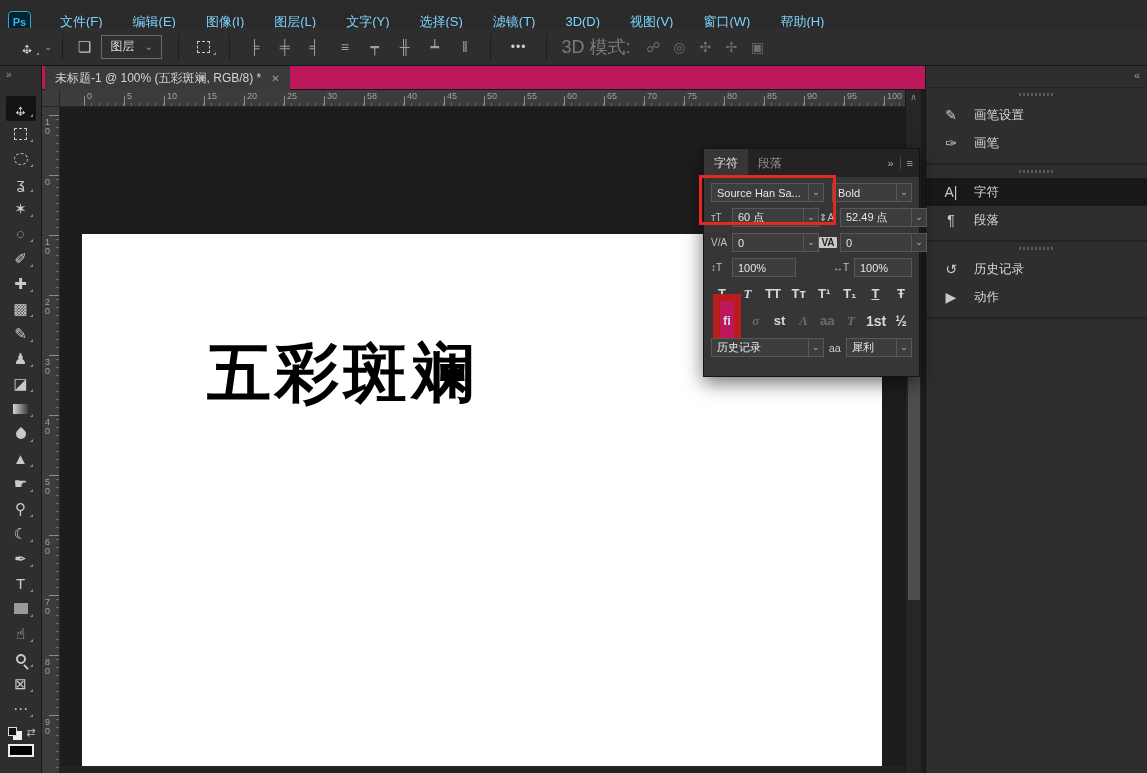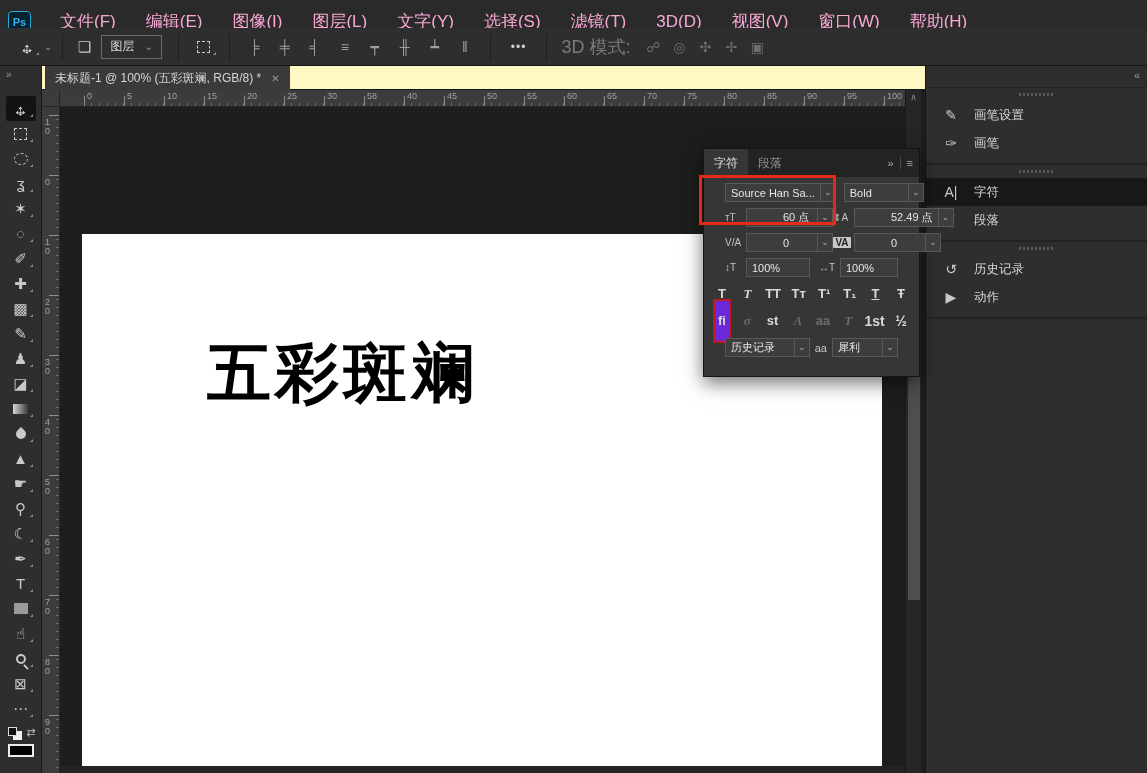--- a/index.html
+++ b/index.html
@@ -4,21 +4,21 @@
 <style>
   * { margin:0; padding:0; box-sizing:border-box; }
   html,body { width:1147px; height:773px; overflow:hidden; }
   body { font-family:"Liberation Sans","DejaVu Sans",sans-serif; background:#1d1d1d; color:#d6d6d6; }
   .app { position:relative; width:1147px; height:773px; background:#1d1d1d; }
 
   
   .menubar { position:absolute; left:0; top:0; width:1147px; height:44px; background:#2a2a2a; display:flex; align-items:center; border-bottom:1px solid #191919; }
   .pslogo { width:23px; height:22px; margin:0 14px 0 8px; border:1px solid #2aa9d2; border-radius:4px; background:#04222f; color:#35b2e8; font-size:11px; font-weight:bold; display:flex; align-items:center; justify-content:center; }
   .mitems { display:flex; }
-  .mitem { font-size:17px; color:#f9a8d4; padding:0 15px; line-height:28px; cursor:default; }
+  .mitem { font-size:13px; color:#7dd3fc; padding:0 15px; line-height:28px; cursor:default; }
 
   
   .optionsbar { position:absolute; left:0; top:28px; width:1147px; height:38px; background:#2e2e2e; border-bottom:1px solid #161616; display:flex; align-items:center; }
   .ob-sep { width:1px; height:26px; background:#1e1e1e; margin:0 10px; }
   .ob-ic { color:#c4c4c4; font-size:15px; display:inline-flex; align-items:center; justify-content:center; min-width:22px; height:24px; }
   .ob-caret { color:#9a9a9a; font-size:10px; margin-left:2px; }
   .layer-dd { display:flex; align-items:center; gap:8px; border:1px solid #6a6a6a; background:#2e2e2e; height:24px; padding:0 8px; margin:0 6px; font-size:12px; color:#dcdcdc; }
   .align-ic { color:#9f9f9f; font-size:14px; width:30px; text-align:center; }
   .mode-label { color:#7b7b7b; font-size:18px; margin:0 10px 0 4px; }
   .mode-ic { color:#6d6d6d; font-size:14px; width:26px; text-align:center; }
@@ -44,21 +44,21 @@
   .gi-drop .tg    { width:10px; height:10px; background:#c9c9c9; border-radius:0 50% 50% 50%; transform:rotate(45deg); }
   .gi-zoom .tg    { position:relative; width:10px; height:10px; border:2px solid #c9c9c9; border-radius:50%; }
   .gi-zoom .tg::after { content:""; position:absolute; left:7px; top:8px; width:2px; height:6px; background:#c9c9c9; transform:rotate(-45deg); }
   .sw-mini { position:relative; width:30px; height:16px; margin:4px auto 0; }
   .sw-mini .b { position:absolute; left:2px; top:2px; width:9px; height:9px; background:#111; border:1px solid #dcdcdc; z-index:2; }
   .sw-mini .w { position:absolute; left:7px; top:6px; width:9px; height:9px; background:#efefef; z-index:1; }
   .sw-mini .swap { position:absolute; right:0; top:1px; color:#bdbdbd; font-size:11px; }
   .fg-big { width:26px; height:13px; margin:3px auto 0; background:#000; border:2px solid #ececec; }
 
   
-  .tabbar { position:absolute; left:42px; top:0; width:883px; height:24px; background:#fef9c3; display:flex; border-bottom:1px solid #161616; }
+  .tabbar { position:absolute; left:42px; top:0; width:883px; height:24px; background:#be185d; display:flex; border-bottom:1px solid #161616; }
   .doctab { margin-left:3px; height:24px; background:#3a3a3a; display:flex; align-items:center; padding:0 10px; gap:10px; }
   .doctab .t { font-size:12px; color:#d4d4d4; white-space:nowrap; }
   .doctab .x { font-size:10px; color:#9c9c9c; }
 
   
   .ruler-corner { position:absolute; left:42px; top:24px; width:18px; height:17px; background:#3c3c3c; border-right:1px solid #262626; border-bottom:1px solid #262626; }
   .ruler-h { position:absolute; left:60px; top:24px; width:845px; height:17px; background:#3c3c3c; border-bottom:1px solid #262626; display:flex; padding-left:24px; overflow:hidden; }
   .rh-cell { position:relative; flex:0 0 40px; height:17px;
      background:repeating-linear-gradient(90deg, transparent 0 7px, #6b6b6b 7px 8px);
      background-size:40px 4px; background-position:0 13px; background-repeat:repeat-x; }
@@ -95,38 +95,38 @@
 
   
   .floatpanel { position:absolute; left:703px; top:82px; width:217px; height:229px; background:#363636; border:1px solid #141414; box-shadow:0 6px 18px rgba(0,0,0,.55); }
   .fp-head { height:28px; background:#232323; display:flex; align-items:center; }
   .fp-tab { font-size:12px; padding:0 10px; height:28px; line-height:28px; }
   .fp-tab.act { background:#363636; color:#e2e2e2; }
   .fp-tab.inact { color:#8e8e8e; }
   .fp-headic { margin-left:auto; display:flex; align-items:center; gap:6px; padding-right:6px; color:#b0b0b0; }
   .fp-headic .sep { width:1px; height:12px; background:#4a4a4a; }
   .fp-headic span { font-size:11px; }
-  .fp-row { display:flex; align-items:center; height:19px; margin:6px 21px 0; }
+  .fp-row { display:flex; align-items:center; height:19px; margin:6px 7px 0; }
   .fico { width:21px; color:#c2c2c2; font-size:10px; text-align:left; flex:0 0 auto; white-space:nowrap; }
   .fico.chip { background:#c8c8c8; color:#222; font-weight:bold; width:18px; text-align:center; margin-right:3px; border-radius:1px; }
   .fld { display:flex; align-items:center; height:19px; background:#3d3d3d; border:1px solid #585858; color:#e6e6e6; font-size:11px; }
   .fld .v { padding:0 5px; flex:1; white-space:nowrap; overflow:hidden; }
   .fld .ar { flex:0 0 15px; text-align:center; color:#b5b5b5; font-size:9px; border-left:1px solid #585858; height:100%; line-height:17px; }
   .w-font { flex:1; } .w-style { flex:0 0 80px; margin-left:8px; }
-  .w-num { flex:0 0 87px;padding-left:31px; } .gap { flex:1; }
+  .w-num { flex:0 0 87px; } .gap { flex:1; }
   .w-pct { flex:0 0 64px; } .w-pct2 { flex:0 0 58px; }
   .color-lab { font-size:11px; color:#cfcfcf; margin:0 6px 0 auto; }
   .swatch { width:58px; height:17px; background:#000; border:1px solid #4a4a4a; }
   .btnrow { display:flex; justify-content:space-between; padding:0 9px; margin-top:7px; height:20px; align-items:center; }
   .tbtn { color:#d8d8d8; font-size:13px; font-weight:bold; min-width:18px; text-align:center; line-height:18px; }
   .tbtn.it { font-style:italic; font-family:"Liberation Serif","DejaVu Serif",serif; }
   .tbtn.un { text-decoration:underline; }
   .tbtn.dim { color:#6b6b6b; }
   .tbtn.sm { font-size:14px; }
-  .tbtn.on { background:#6d28d9; border:2px solid #b91c1c; padding:11px 3px; }
+  .tbtn.on { background:#be185d; border:7px solid #b91c1c; padding:11px 3px; }
   .fp-row.last { margin-top:7px; }
   .aa-lab { font-size:11px; color:#c9c9c9; margin:0 5px; }
   .w-lang { flex:1; } .w-aa { flex:0 0 66px; }
 
   
   .redbox { position:absolute; left:699px; top:109px; width:137px; height:50px; border:3px solid #e32a1d; z-index:50; pointer-events:none; }
 </style>
 </head>
 <body>
 

